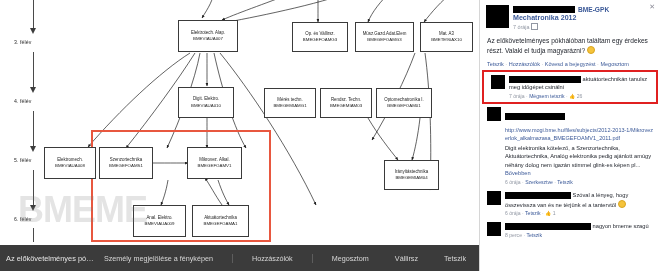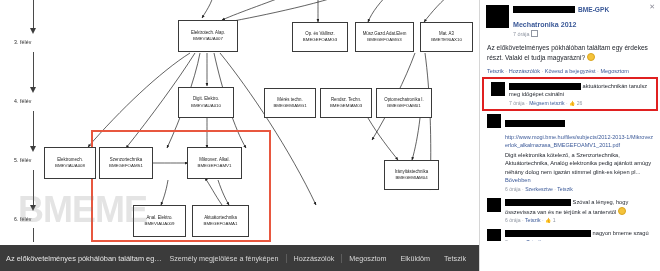--- a/index.html
+++ b/index.html
@@ -34,41 +34,41 @@
   #watermark{position:absolute;left:18px;bottom:14px;font-size:36px;font-weight:bold;
              color:rgba(120,120,120,.20);letter-spacing:-1px;
              font-family:"Liberation Sans",sans-serif;}
 
   
   #bottom-bar{position:absolute;left:0;bottom:0;width:479px;height:26px;
               background:#3b3b3b;display:flex;align-items:center;
               box-sizing:border-box;padding:0 6px;}
   #bottom-bar .caption{color:#e6e6e6;font-size:7.4px;white-space:nowrap;
                        max-width:205px;overflow:hidden;text-overflow:ellipsis;}
-  #bottom-bar .acts{display:flex;align-items:center;gap:0;margin-left:auto;}
+  #bottom-bar .acts{display:flex;align-items:center;gap:12px;margin-left:auto;}
   #bottom-bar .act{color:#d8d8d8;font-size:7.2px;white-space:nowrap;padding:0 7px;}
   #bottom-bar .sep{width:1px;height:9px;background:#5d5d5d;}
 
   
   #sidebar{position:absolute;left:479px;top:0;width:181px;height:271px;
            background:#ffffff;border-left:1px solid #d6d6d6;box-sizing:border-box;
            overflow:hidden;}
 
   #post-head{position:relative;padding:5px 6px 3px 6px;}
   #close-x{position:absolute;right:5px;top:3px;color:#8d8d99;font-size:7px;
            line-height:1;cursor:pointer;}
   .ph-row{display:flex;gap:4px;}
   .avatar{width:23px;height:23px;background:#000;flex:none;}
   .avatar.sm{width:14px;height:14px;}
   .avatar.xs{width:12px;height:12px;}
   .ph-lines{display:flex;flex-direction:column;gap:1px;min-width:0;padding-top:1px;}
   .redact{height:7px;background:#000;display:inline-block;vertical-align:middle;}
   .name-row{display:flex;align-items:center;gap:3px;}
   .grp{color:#3b5998;font-size:6.6px;font-weight:bold;white-space:nowrap;}
-  .grp2{color:#3b5998;font-size:7.1px;font-weight:bold;white-space:nowrap;margin-top:7px;}
+  .grp2{color:#3b5998;font-size:7.1px;font-weight:bold;white-space:nowrap;}
   .meta{color:#9197a3;font-size:5.4px;white-space:nowrap;display:flex;
         align-items:center;gap:2px;}
   .globe{display:inline-block;width:5px;height:5px;border:.7px solid #9197a3;}
 
   #post-body{padding:3px 7px 4px 7px;color:#1d2129;font-size:6.6px;line-height:1.5;}
   .emoji{display:inline-block;width:6px;height:6px;border-radius:50%;
          background:#f5c33b;border:.5px solid #d9a520;vertical-align:-1px;}
 
   #action-row{padding:1px 7px 3px 7px;color:#3b5998;font-size:5.5px;
               white-space:nowrap;}
@@ -227,21 +227,21 @@
     </div>
 
     <div id="bottom-bar">
       <span class="caption">Az előkövetelményes pókhálóban találtam egy é...</span>
       <div class="acts">
         <span class="act">Személy megjelölése a fényképen</span>
         <span class="sep"></span>
         <span class="act">Hozzászólók</span>
         <span class="sep"></span>
         <span class="act">Megosztom</span>
-        <span class="act">Elküldöm</span>
+        <span class="act">Vállirsz</span>
         <span class="act">Tetszik</span>
       </div>
     </div>
   </div>
 
   <div id="sidebar">
 
     <div id="post-head">
       <span id="close-x">✕</span>
       <div class="ph-row">

